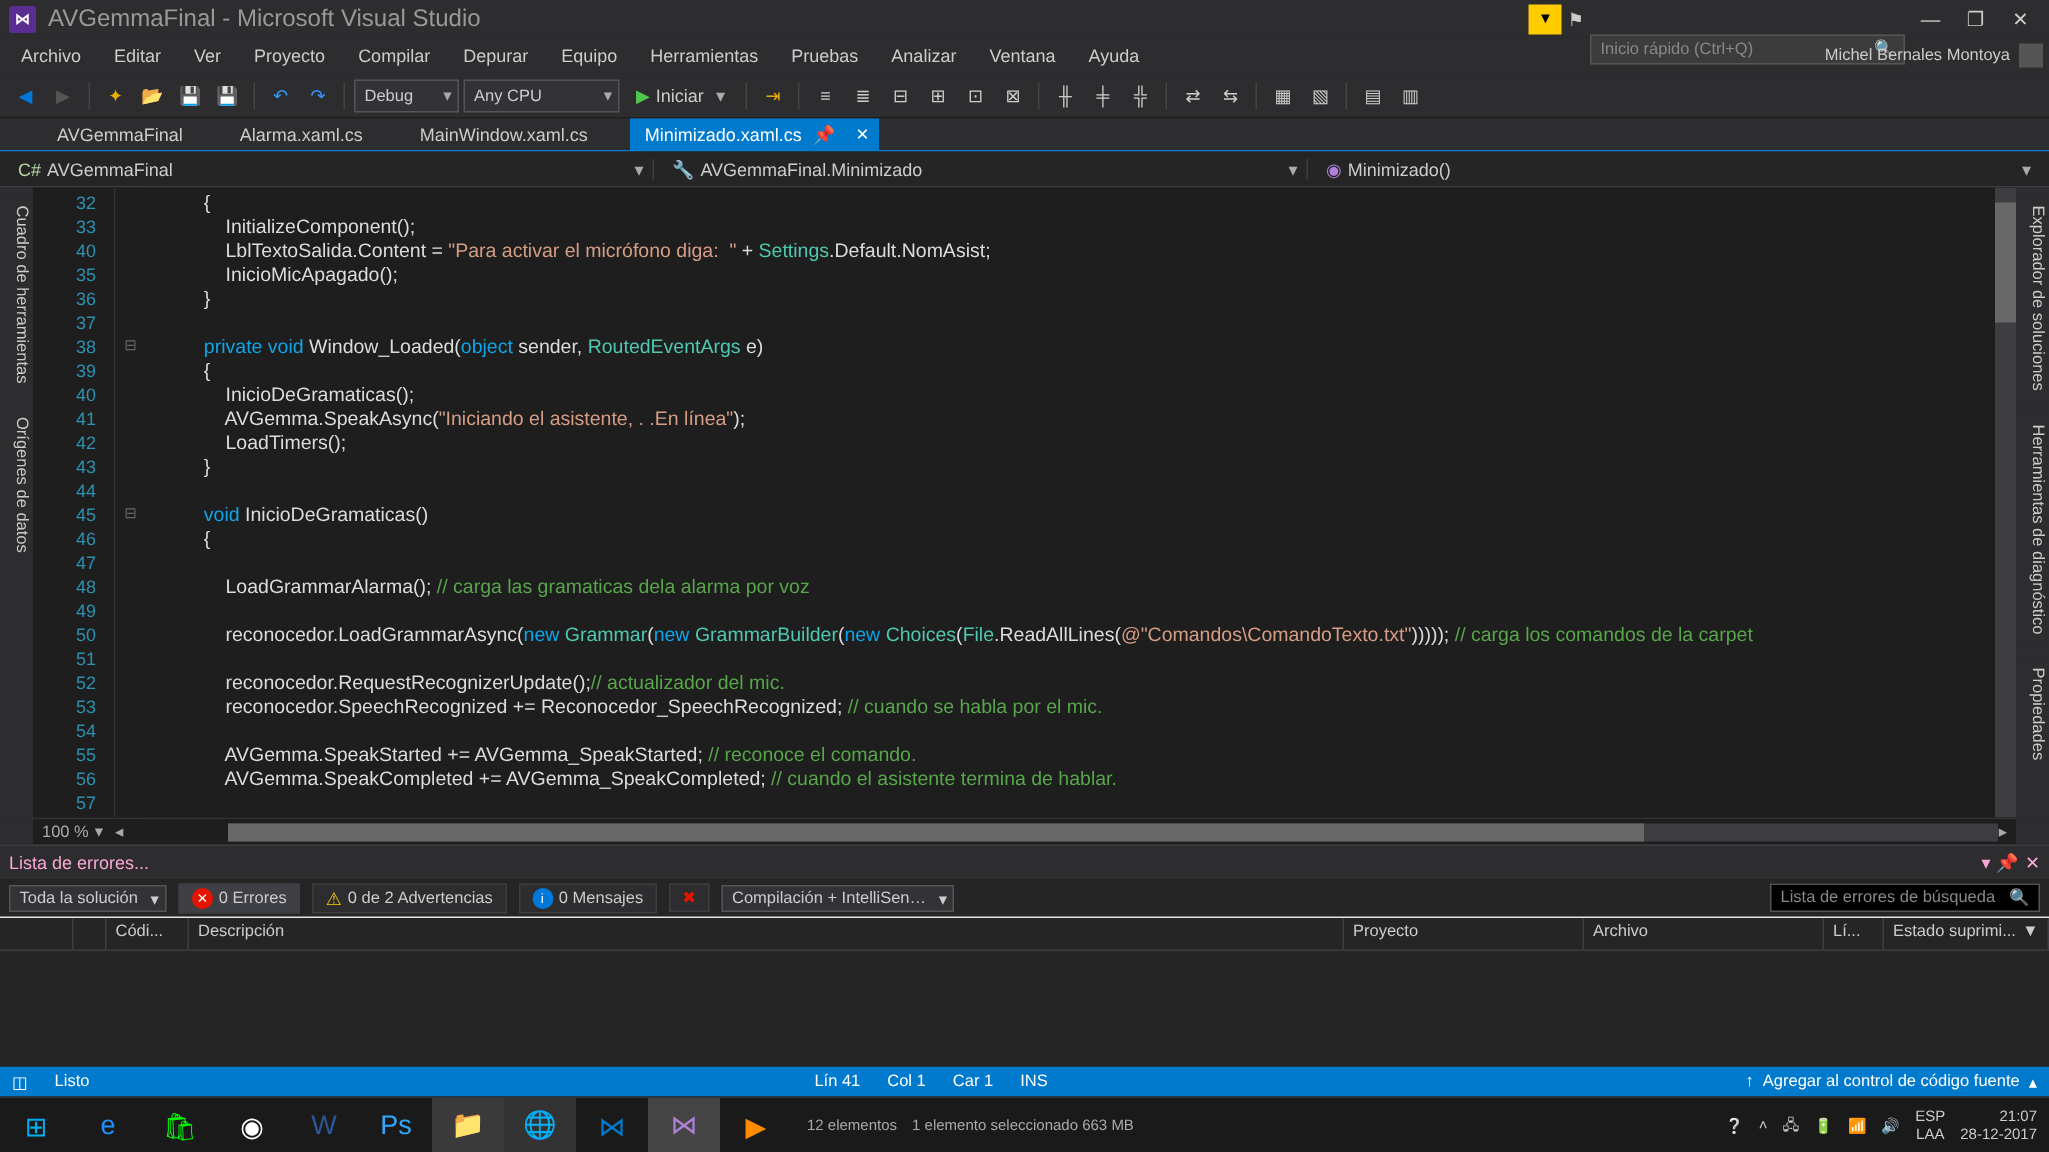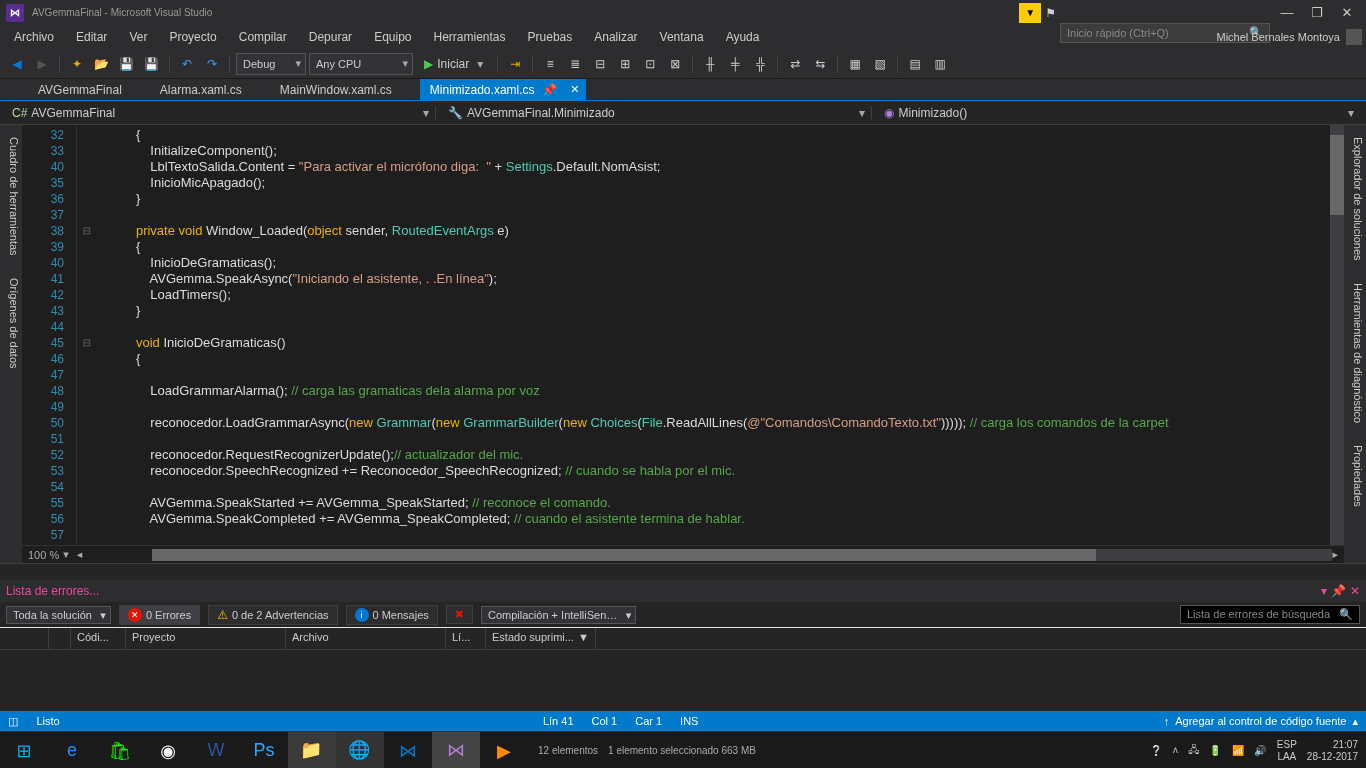--- a/index.html
+++ b/index.html
@@ -1,20 +1,20 @@
 <!DOCTYPE html>
 <html><head>
 <meta charset="utf-8">
 <style>
 * { margin: 0; padding: 0; box-sizing: border-box; font-family: 'Segoe UI', Tahoma, sans-serif; }
 body { background: #2d2d30; color: #ccc; font-size: 12px; overflow: hidden; width: 1366px; height: 768px; position: relative; }
 
 .titlebar { height: 25px; background: #2d2d30; display: flex; align-items: center; padding: 0 6px; color: #999; }
 .titlebar .vs-icon { width: 18px; height: 18px; margin-right: 8px; background: #5c2d91; border-radius: 2px; display: flex; align-items: center; justify-content: center; color: #fff; font-weight: bold; font-size: 10px; }
-.titlebar .title { font-size: 10px; }
+.titlebar .title { font-size: 16px; }
 .titlebar .right { margin-left: auto; display: flex; align-items: center; gap: 4px; }
 .titlebar .ql { background: #3c3c3c; border: 1px solid #555; height: 20px; width: 210px; padding: 0 6px; color: #888; font-size: 11px; display: flex; align-items: center; justify-content: space-between; margin-top: 40px; }
 .titlebar .yellow-badge { background: #ffcc00; color: #000; width: 22px; height: 20px; display: flex; align-items: center; justify-content: center; font-size: 10px; }
 .titlebar .btn { width: 26px; text-align: center; color: #ccc; font-size: 13px; }
 
 .menubar { height: 24px; background: #2d2d30; display: flex; align-items: center; padding: 0 4px; gap: 2px; color: #ccc; }
 .menubar .item { padding: 3px 10px; font-size: 12px; cursor: default; }
 .menubar .right { margin-left: auto; display: flex; align-items: center; gap: 6px; font-size: 11px; }
 
 .toolbar { height: 30px; background: #2d2d30; border-bottom: 1px solid #1c1c1c; display: flex; align-items: center; padding: 0 6px; gap: 3px; }
@@ -37,30 +37,30 @@
 .left-rail, .right-rail { width: 22px; background: #2d2d30; writing-mode: vertical-rl; text-orientation: mixed; display: flex; gap: 10px; padding: 6px 2px; font-size: 11px; color: #ccc; }
 .left-rail .rtab, .right-rail .rtab { padding: 6px 0; background: #2d2d30; }
 
 .editor { flex: 1; background: #1e1e1e; display: flex; font-family: Consolas, monospace; font-size: 13px; position: relative; overflow: hidden;}
 .gutter { width: 55px; background: #1e1e1e; color: #2b91af; text-align: right; padding-right: 12px; line-height: 16px; padding-top: 2px; border-right: 1px solid #333;}
 .gutter .ln { height: 16px; font-size: 12px; color: #2b91af;}
 .foldcol { width: 20px; background:#1e1e1e; line-height:16px; padding-top:2px;}
 .foldcol .f { height:16px; color:#666; font-size:10px; text-align:center;}
 .code { flex: 1; padding: 2px 0 0 10px; line-height: 16px; white-space: pre; color: #dcdcdc; overflow:hidden;}
 .code .line { height: 16px; }
-.k { color: #eab308; }
+.k { color: #0ea5e9; }
 .t { color: #4ec9b0; }
 .s { color: #d69d85; }
 .c { color: #57a64a; }
 
 .zoombar { height: 18px; background: #1e1e1e; color: #aaa; font-size: 11px; padding: 0 6px; display: flex; align-items: center; border-top:1px solid #333;}
 .hscroll { height: 12px; background: #3e3e42; margin-left: 70px; flex:1;}
 
 .errorlist { height: 148px; background: #252526; display: flex; flex-direction: column; border-top: 1px solid #3e3e42;}
-.errorlist .hdr { height: 22px; background: #2d2d30; display: flex; align-items: center; padding: 0 6px; font-size: 12px; color: #ec4899; margin-top: 16px;}
+.errorlist .hdr { height: 22px; background: #2d2d30; display: flex; align-items: center; padding: 0 6px; font-size: 12px; color: #f9a8d4;}
 .errorlist .hdr .r { margin-left: auto; display:flex; gap:4px;}
 .errorlist .filters { height: 26px; background: #252526; display: flex; align-items: center; padding: 0 6px; gap: 8px; border-bottom: 1px solid #e5e5e5;}
 .errorlist .filters .combo { background: #333337; border: 1px solid #555; padding: 2px 18px 2px 6px; font-size: 11px; position:relative;}
 .errorlist .filters .combo::after{content:"▾"; position:absolute; right:4px;}
 .errorlist .filters .fbtn { background: #2d2d30; border: 1px solid #3e3e42; padding: 2px 8px; display: flex; align-items: center; gap: 4px; font-size: 11px;}
 .errorlist .filters .fbtn.on { background: #3f3f46;}
 .errorlist .filters .search { margin-left: auto; background: #000000; border: 1px solid #555; padding: 2px 6px; width: 180px; color:#888; font-size:11px; display:flex; justify-content:space-between;}
 .errorlist .cols { height: 22px; display: flex; border-bottom: 1px solid #3e3e42; font-size: 11px; color: #ccc; padding-left: 27px;}
 .errorlist .cols .col { padding: 3px 6px; border-right: 1px solid #3e3e42;}
 .errorlist .body { flex: 1; background: #252526;}
@@ -308,20 +308,21 @@
     <div class="combo">Compilación + IntelliSen…</div>
     <div class="search">
         <span>Lista de errores de búsqueda</span>
         <span>🔍</span>
       </div>
   </div>
   <div class="cols">
     <div class="col" style="width:22px"></div>
     <div class="col" style="width:22px"></div>
     <div class="col" style="width:55px">Códi...</div>
+    <div class="col" style="flex:1">Descripción</div>
     <div class="col" style="width:160px">Proyecto</div>
     <div class="col" style="width:160px">Archivo</div>
     <div class="col" style="width:40px">Lí...</div>
     <div class="col" style="width:110px;display:flex;justify-content:space-between">
         <span>Estado suprimi...</span>
         <span>▼</span>
       </div>
   </div>
   <div class="body"></div>
 </div>

